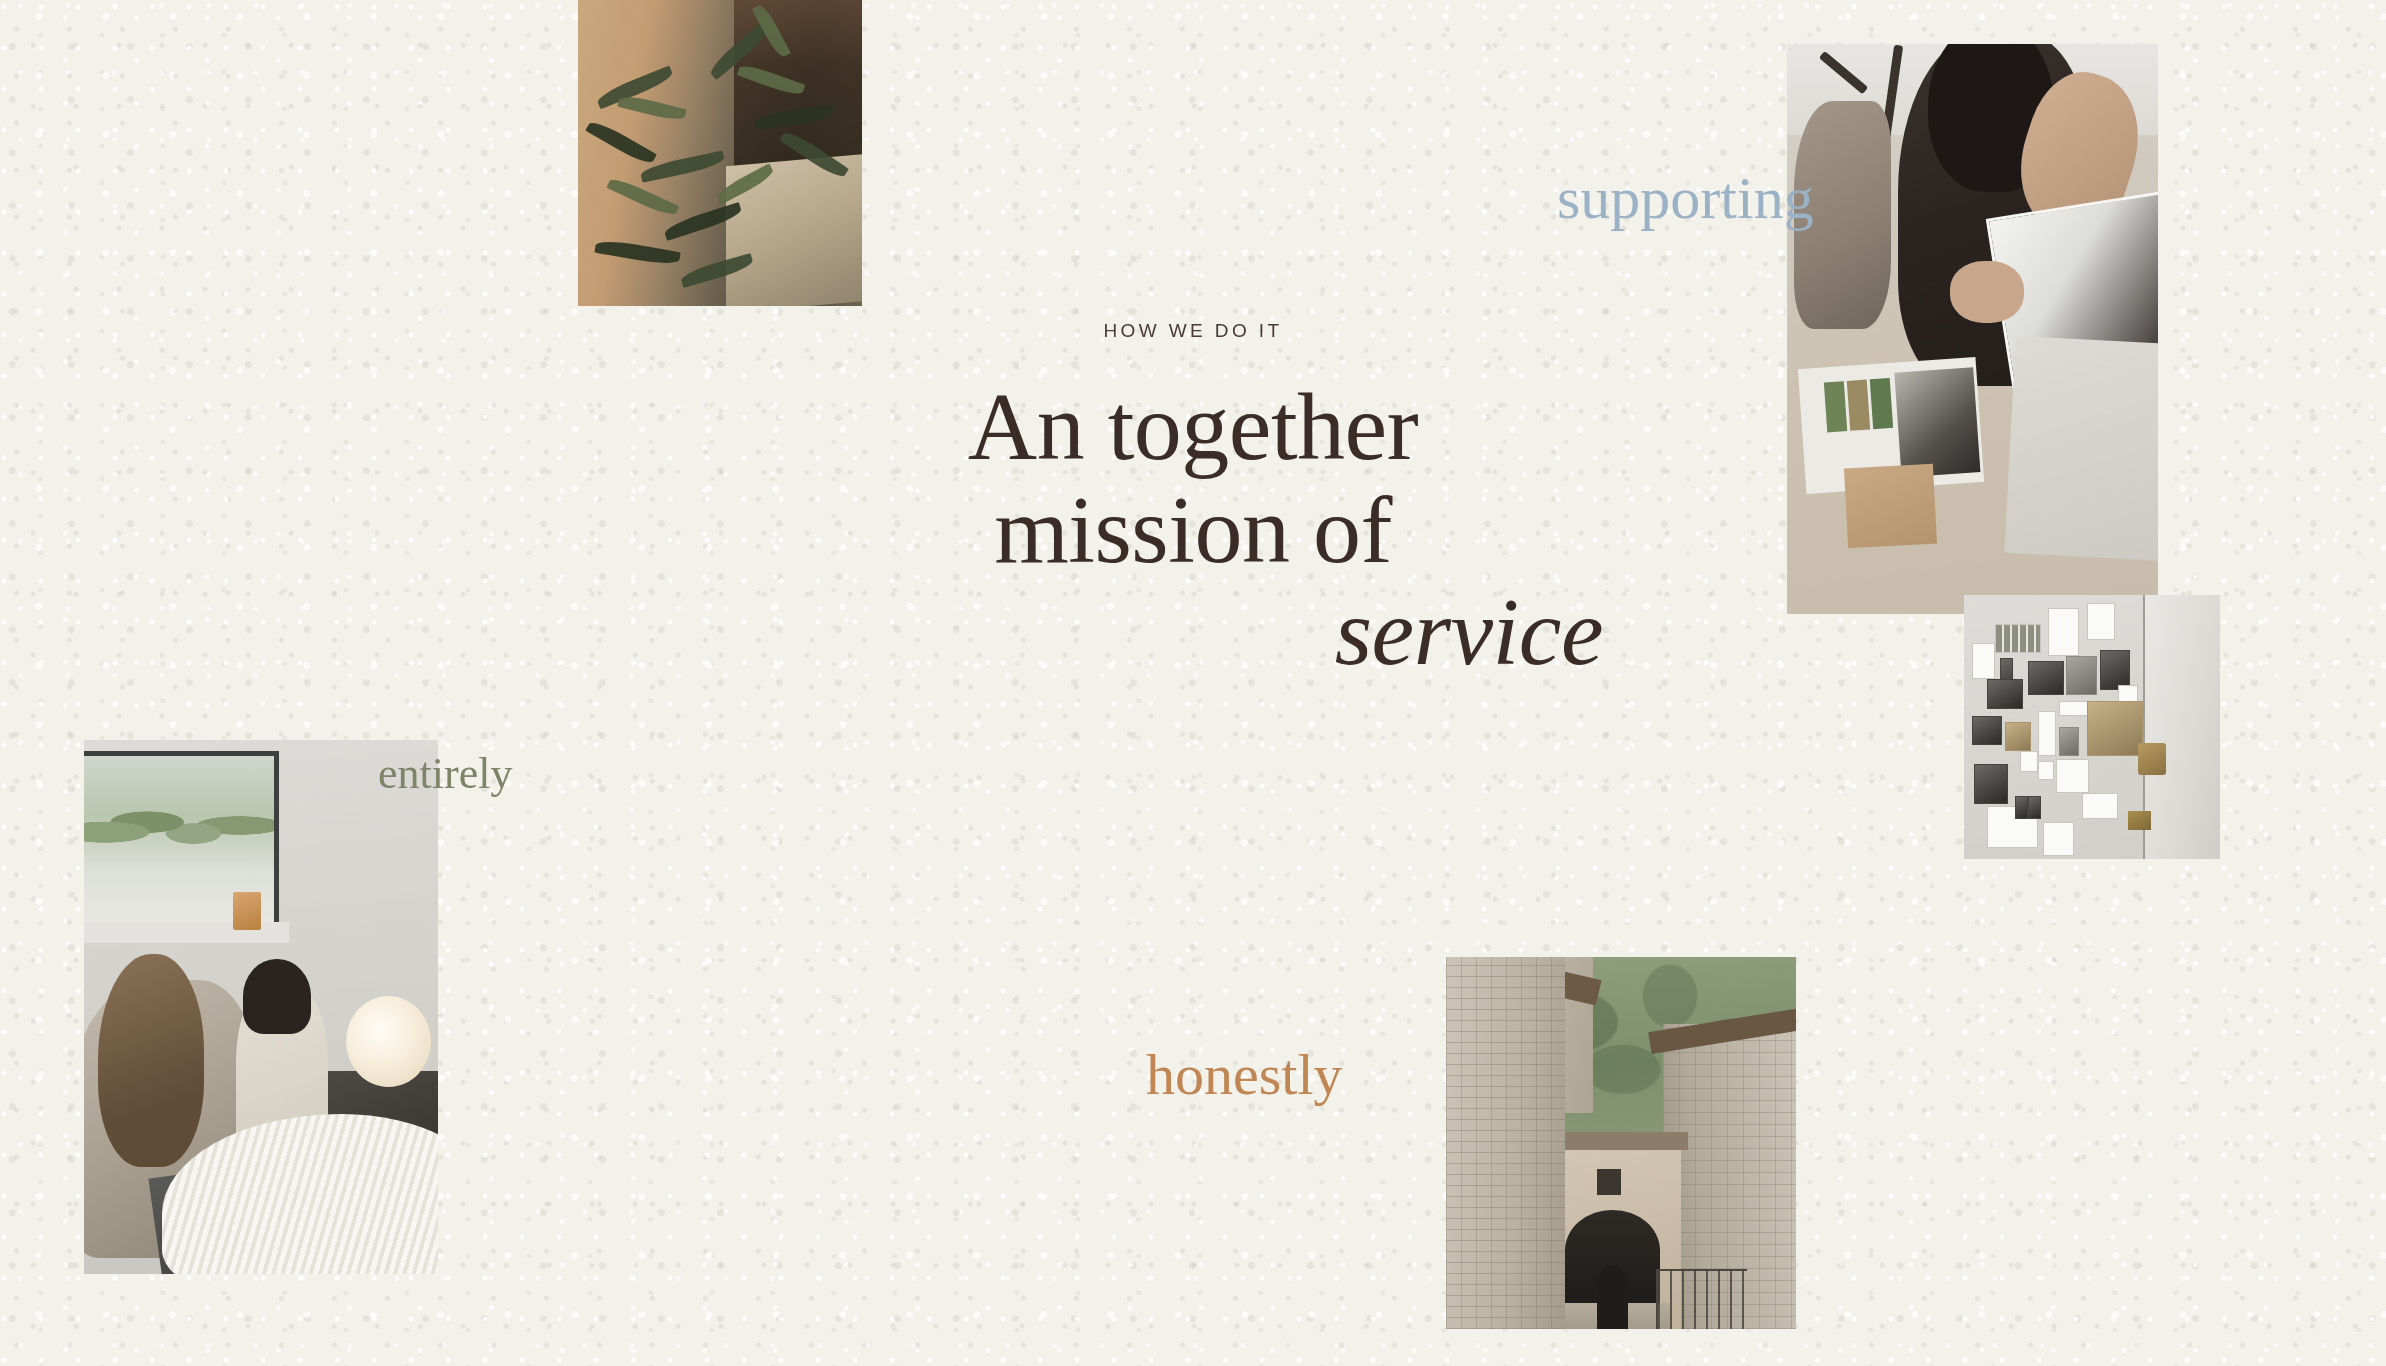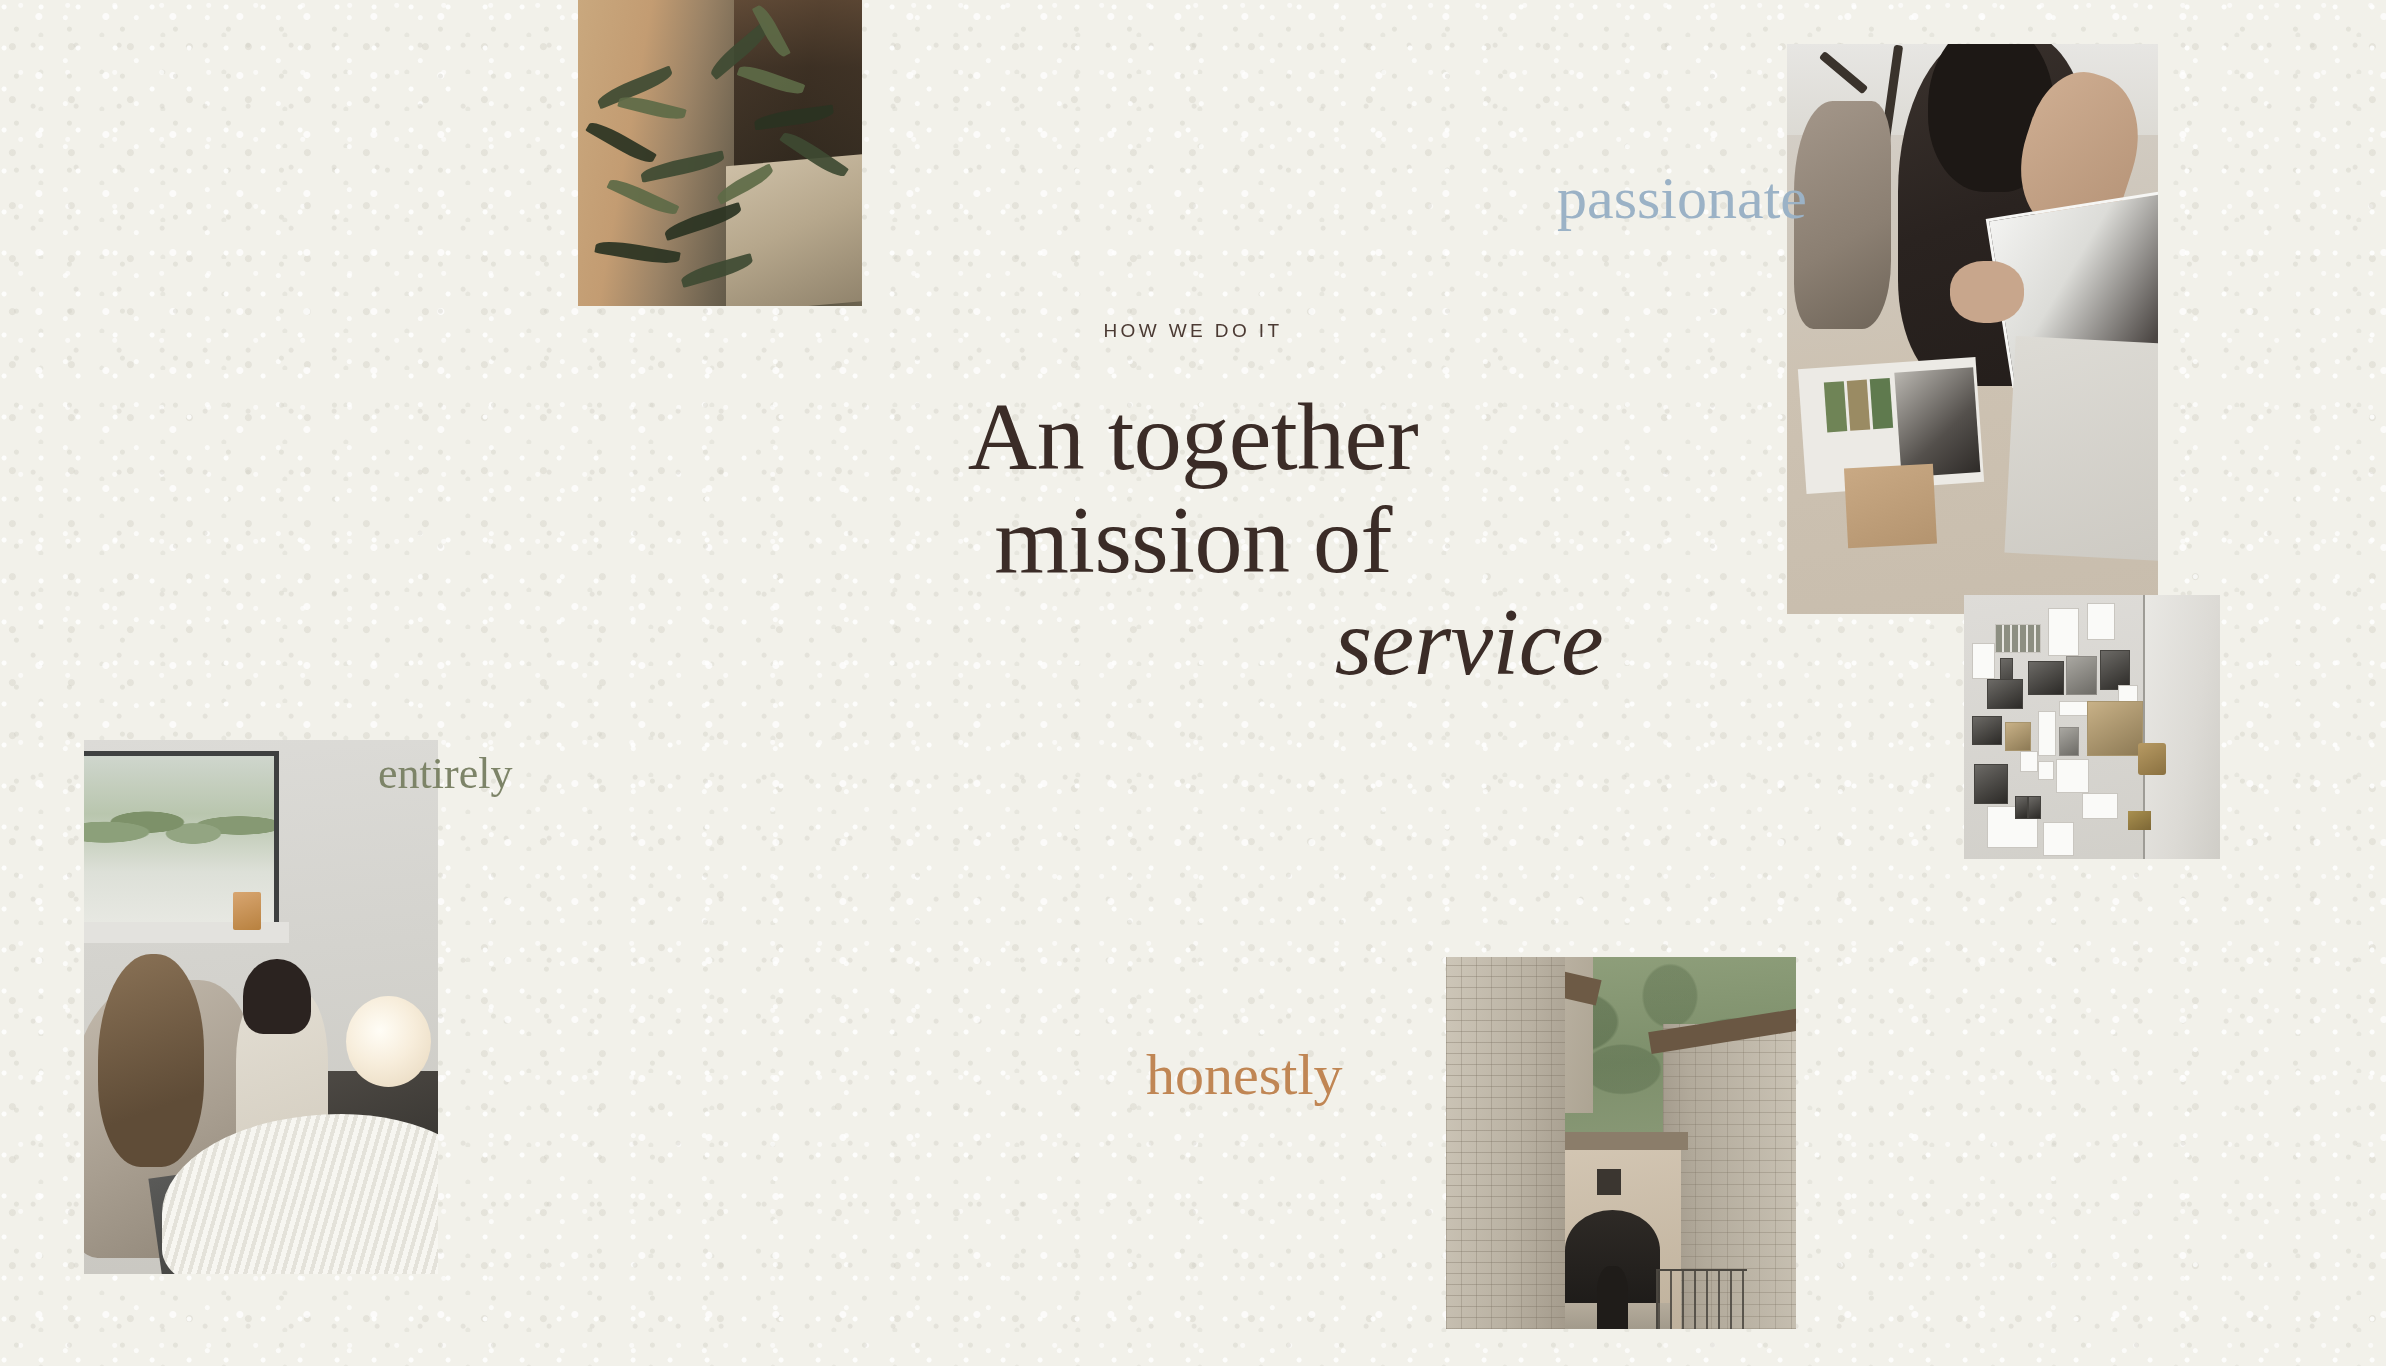--- a/index.html
+++ b/index.html
@@ -335,21 +335,21 @@
     text-align:center;
     z-index:2;
   }
 
   #eyebrow{
     font-family:"Liberation Sans", sans-serif;
     font-size:19px;
     letter-spacing:3.4px;
     color:#4b3a33;
     font-weight:400;
-    margin-bottom:44px;
+    margin-bottom:34px;
   }
 
   #headline{
     font-family:"Liberation Serif", serif;
     font-size:96px;
     line-height:1.07;
     color:#3b2c27;
     font-weight:400;
     letter-spacing:-0.5px;
   }
@@ -485,21 +485,21 @@
     <div class="arch-hole"></div>
     <div class="path"></div>
     <div class="figure"></div>
     <div class="rail"></div>
     <div class="bldg-upper-left"></div>
     <div class="roof-left"></div>
     <div class="wall-left"></div>
   </div>
 </div>
 
-<div class="deco-word" id="word-sustainably">passionate</div>
+<div class="deco-word" id="word-sustainably">supporting</div>
 
 <div class="deco-word" id="word-entirely">entirely</div>
 
 <div class="deco-word" id="word-honestly">honestly</div>
 
 <div id="content-block">
 
   <div id="eyebrow">HOW WE DO IT</div>
 
   <h1 id="headline">

